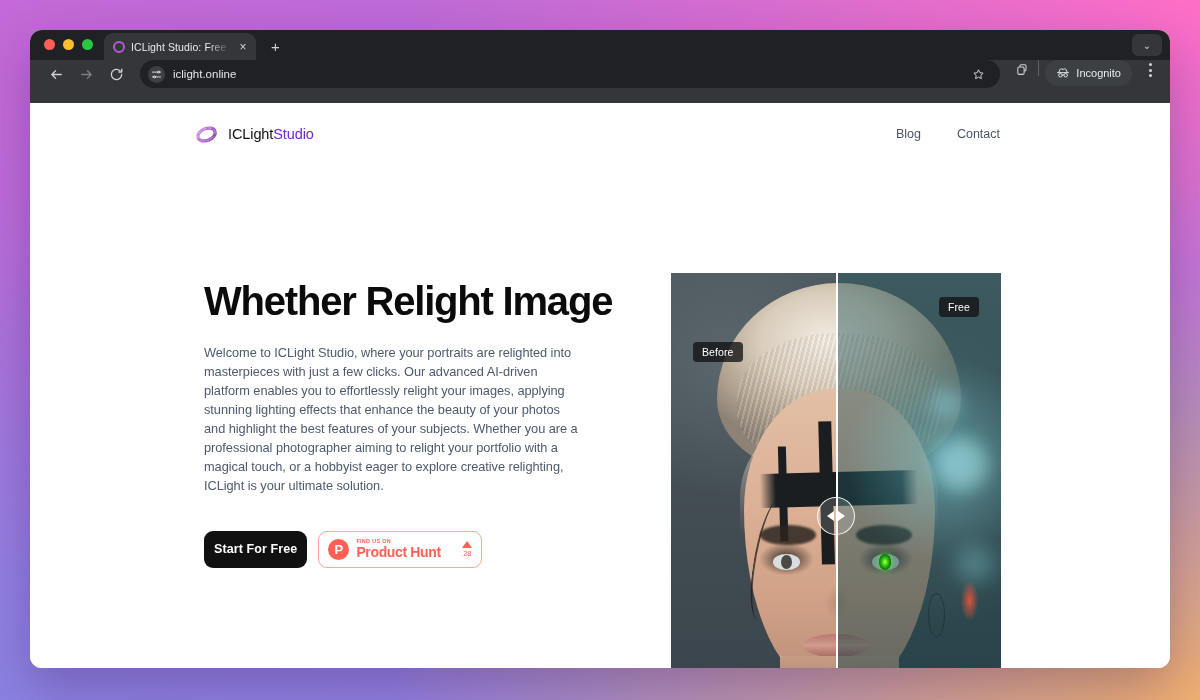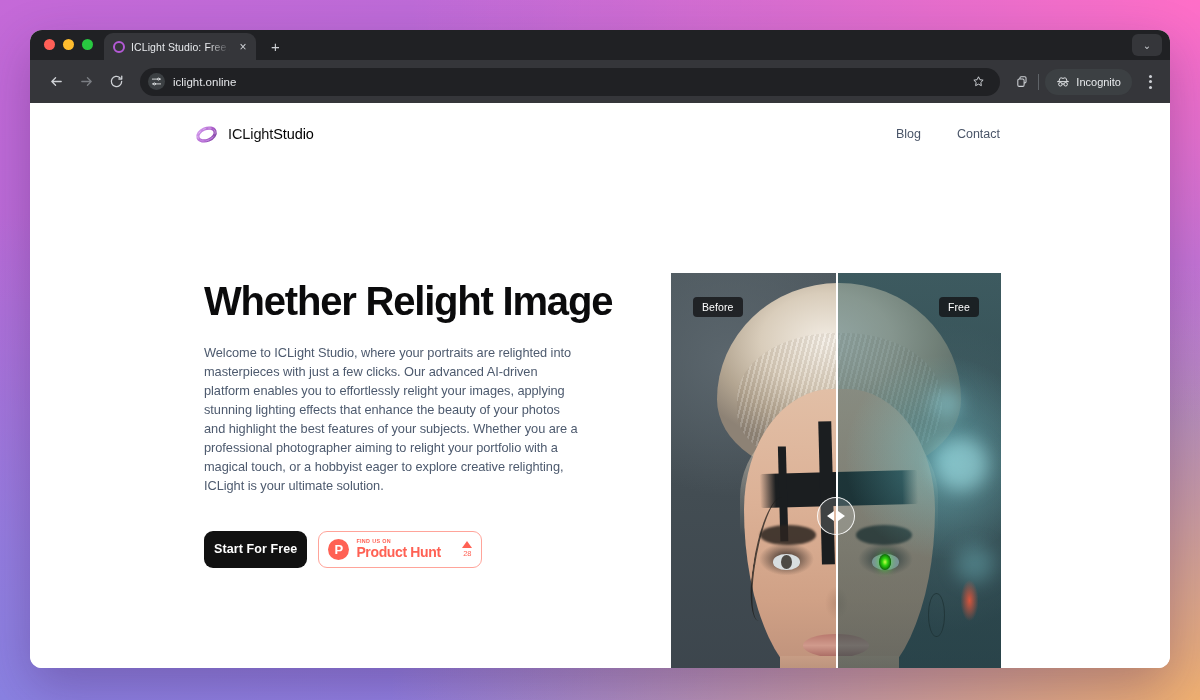--- a/index.html
+++ b/index.html
@@ -49,21 +49,21 @@
   .newtab{ margin-left:11px; margin-bottom:5px; width:17px; height:17px;
     color:#cfd2d6; font-size:15px; line-height:17px; text-align:center; }
   .winchevron{
     position:absolute; right:8px; top:4px; width:30px; height:22px;
     background:#35363a; border-radius:6px; color:#c8cbcf;
     font-size:10px; display:flex; align-items:center; justify-content:center;
   }
 
   
   .toolbar{
-    height:43px; background:#35363a; display:flex; align-items:center;
+    height:43px; background:#35363a; display:flex; align-items:flex-start;
     padding:0 10px 0 12px; gap:2px;
   }
   .navbtn{ width:28px; height:28px; display:flex; align-items:center;
     justify-content:center; color:#cfd2d6; border-radius:50%; }
   .navbtn.dim{ color:#7b7e83; }
   .omnibox{
     flex:1 1 auto; height:28px; margin-left:8px; background:#202124;
     border-radius:14px; display:flex; align-items:center; padding:0 10px 0 8px;
     gap:8px; min-width:0;
   }
@@ -85,21 +85,21 @@
   
   .page{ height:565px; background:#fff; position:relative; overflow:hidden; }
 
   .siteheader{
     height:62px; display:flex; align-items:center;
     padding:0 170px 0 164px; justify-content:space-between;
   }
   .brand{display:flex;align-items:center;gap:9px;}
   .brandmark{width:25px;height:25px;flex:none;}
   .brandtext{font-size:14.5px;font-weight:700;color:#111;letter-spacing:-.1px;}
-  .brandtext span{color:#000000;font-weight:400;}
+  .brandtext span{color:#6d28d9;font-weight:400;}
   .nav{display:flex;align-items:center;gap:36px;}
   .navlink{font-size:12.5px;color:#4a5568;}
 
   .hero{ display:flex; padding:0 0 0 0; }
   .hero-left{ width:640px; padding:115px 0 0 174px; }
   .h1{
     font-size:40px; font-weight:700; color:#0b0b0c; letter-spacing:-1.2px;
     line-height:1.08; margin-bottom:21px;
   }
   .lede{
@@ -216,21 +216,21 @@
     display:flex;align-items:center;justify-content:center;gap:4px;
   }
   .tri{width:0;height:0;border-top:5px solid transparent;border-bottom:5px solid transparent;}
   .tri.l{border-right:7px solid #fff;}
   .tri.r{border-left:7px solid #fff;}
 
   .tag{
     position:absolute; top:24px; z-index:8; background:rgba(18,18,20,.78);
     color:#fff; font-size:10.5px; padding:4px 9px; border-radius:4px; letter-spacing:.1px;
   }
-  .tag.before{left:22px;} .tag.after{right:22px;}
+  .tag.before{left:22px;margin-top:45px;} .tag.after{right:22px;}
 </style>
 </head>
 <body>
 
 <div class="browser">
 
   <div class="tabstrip">
     <div class="traffic">
       <span class="dot red"></span>
       <span class="dot yel"></span>

